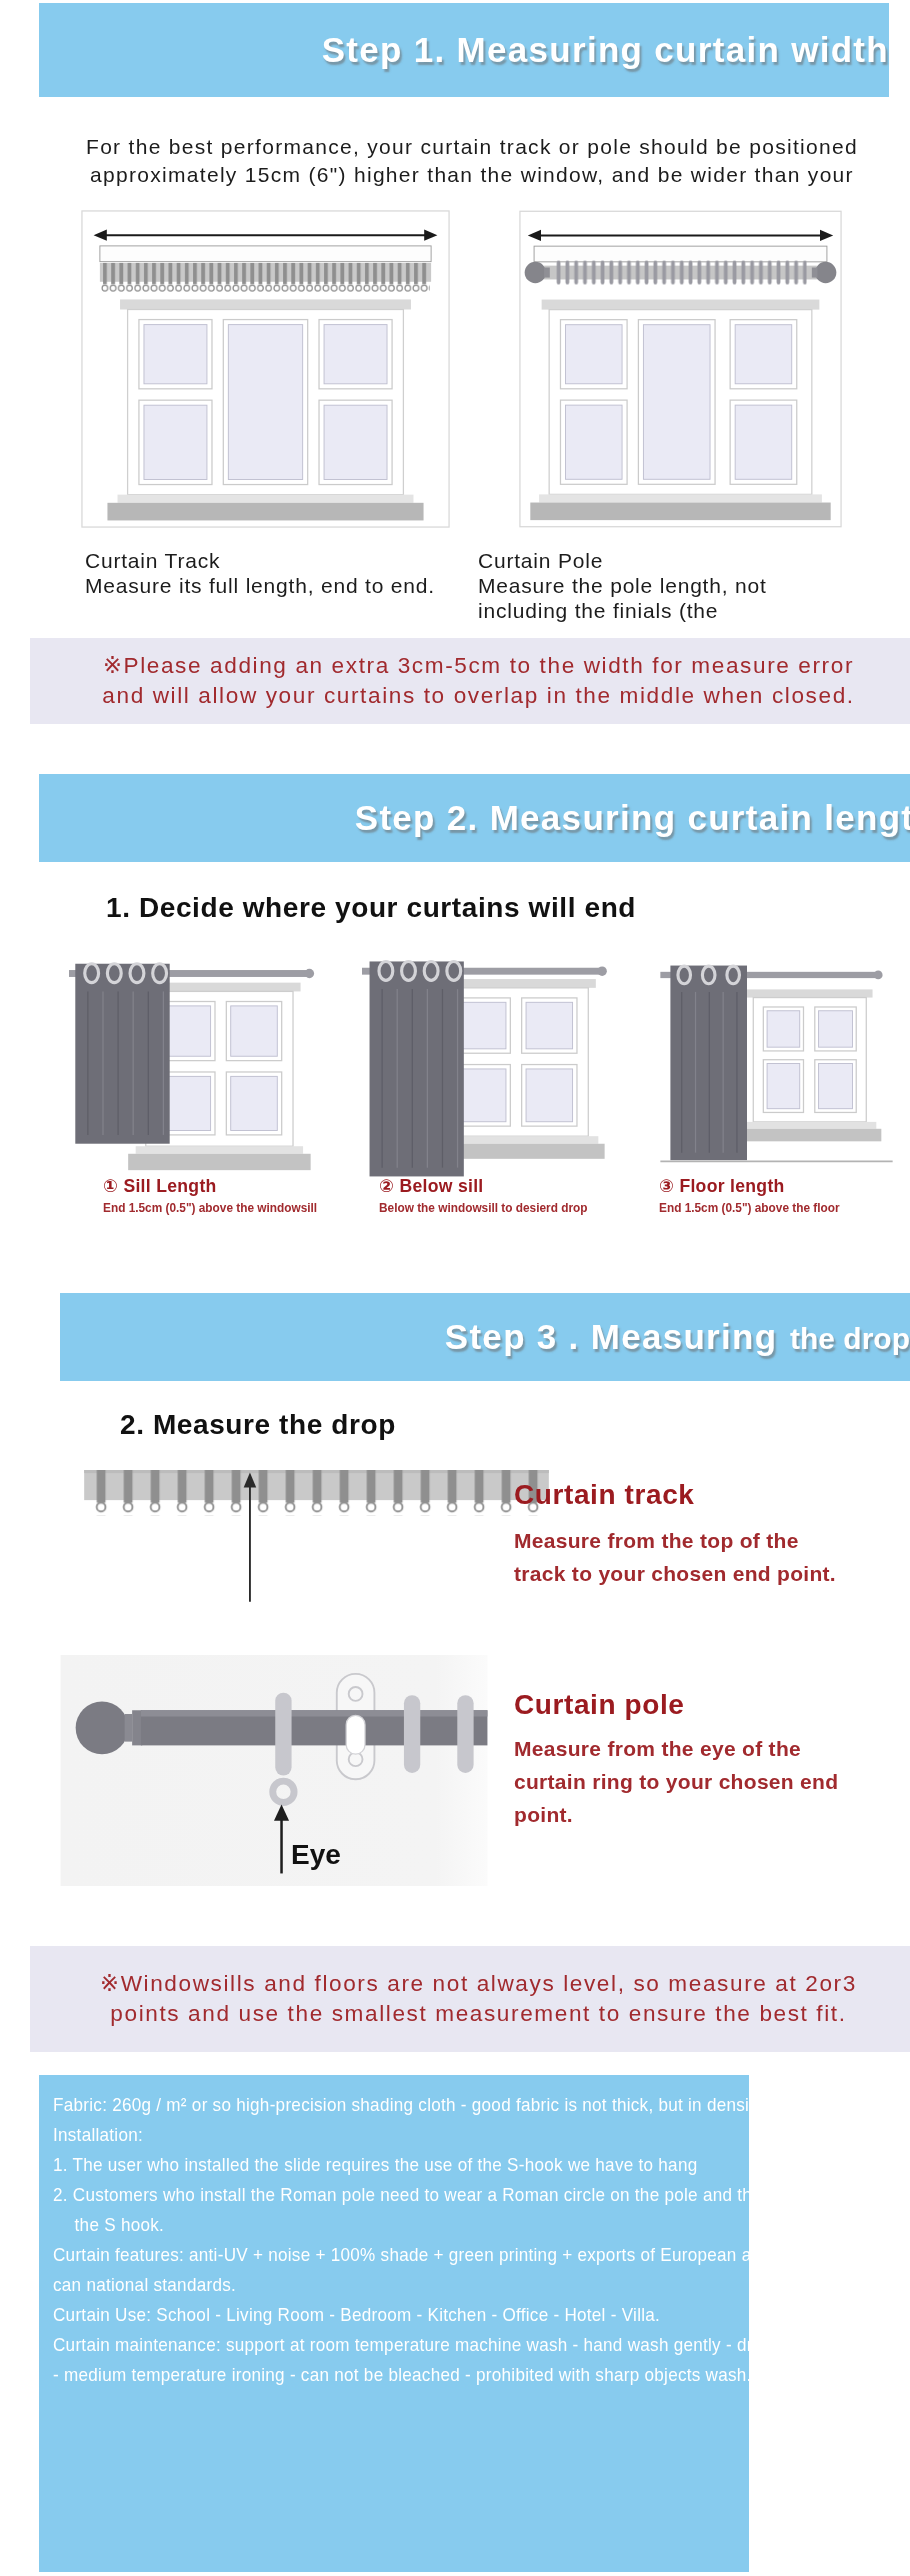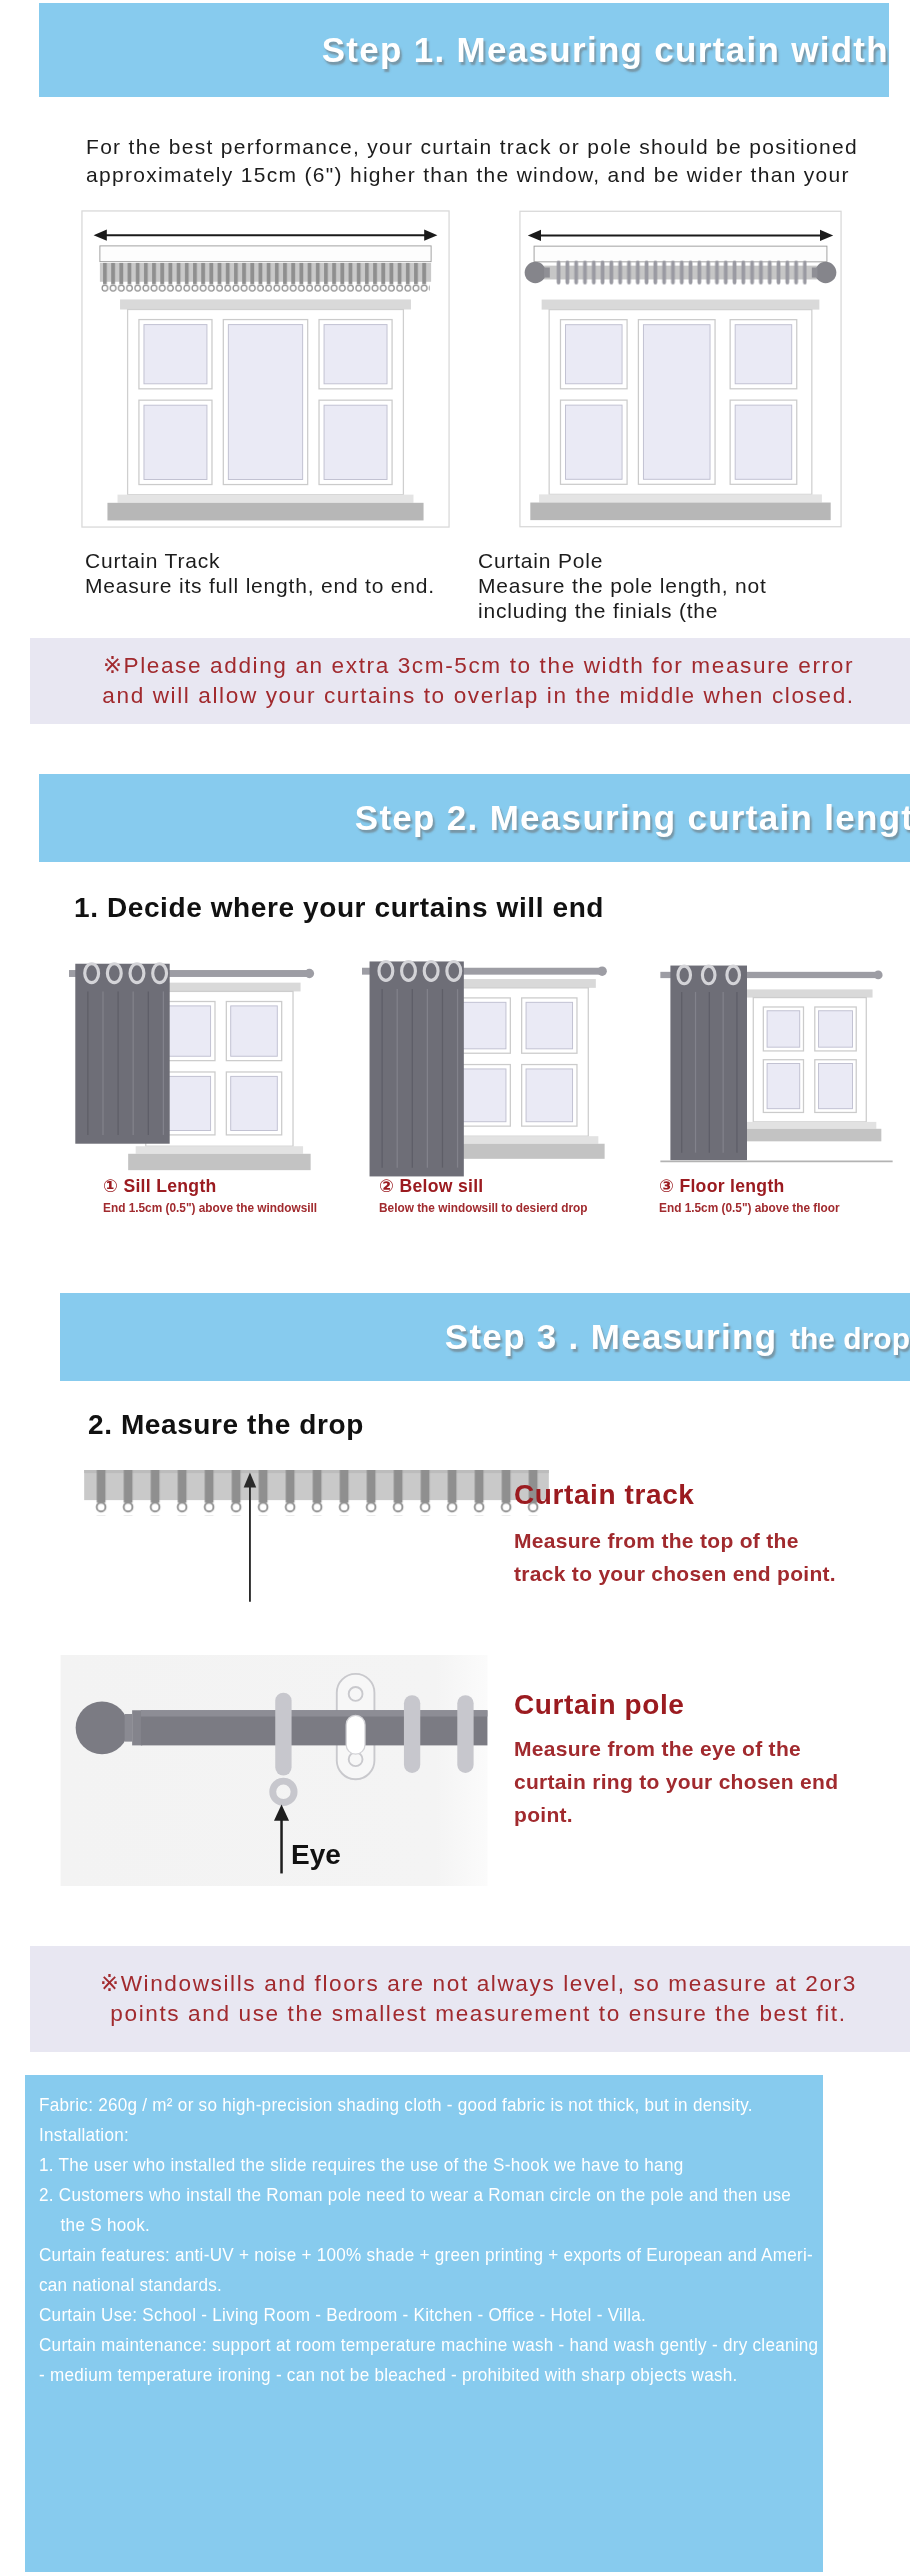--- a/index.html
+++ b/index.html
@@ -6,52 +6,52 @@
   #page{position:relative;width:910px;height:2576px;overflow:hidden;background:#ffffff;
         font-family:"Liberation Sans","DejaVu Sans",sans-serif;color:#1c1c1c;}
 
   .banner{position:absolute;left:39px;width:850px;height:94px;
           background:var(--banner-blue,#87CBEE);display:flex;align-items:center;justify-content:flex-end;}
   .banner-title{font-weight:bold;font-size:35px;color:#ffffff;letter-spacing:1.3px;white-space:nowrap;
                 text-shadow:1.9px 2.5px 1.9px rgba(105,105,105,.55);}
   .banner-title .sub{font-size:30px;letter-spacing:0;margin-left:12.6px;}
 
   .intro{position:absolute;left:86px;top:133px;font-size:21px;line-height:28px;
-         letter-spacing:1.3px;white-space:nowrap;}
+         letter-spacing:1.3px;white-space:nowrap;text-align:center;}
 
   .dbox{position:absolute;top:210px;}
 
   .cap{position:absolute;top:548px;font-size:21px;line-height:25px;letter-spacing:0.8px;white-space:nowrap;}
 
   .note{position:absolute;left:30px;width:897px;background:var(--note-bg,#E8E7F2);
         color:var(--note-red,#A12A2E);display:flex;flex-direction:column;align-items:center;
         justify-content:center;font-size:22.6px;letter-spacing:1.6px;line-height:30px;white-space:nowrap;}
   #note1{top:638px;height:86px;}
   #note2{top:1946px;height:106px;}
 
   .black-heading{position:absolute;font-weight:bold;font-size:28px;color:#111;
-                 letter-spacing:0.6px;white-space:nowrap;}
+                 letter-spacing:0.6px;white-space:nowrap;margin-left:32px;}
   #step2-heading{left:74px;top:892px;}
   #step3-heading{left:88px;top:1409px;}
 
   .panel{position:absolute;}
 
   .opt-label{position:absolute;top:1176px;font-weight:bold;font-size:17.6px;
              color:var(--heading-red,#9B1B20);white-space:nowrap;letter-spacing:0.3px;}
   .opt-desc{position:absolute;top:1201px;font-weight:bold;font-size:12.6px;
             color:var(--note-red,#A12A2E);white-space:nowrap;transform-origin:left top;transform:scaleX(.94);}
 
   .red-title{position:absolute;left:514px;font-weight:bold;font-size:28px;
              color:var(--heading-red,#9B1B20);letter-spacing:0.6px;white-space:nowrap;}
   .red-body{position:absolute;left:514px;font-weight:bold;font-size:21px;
             color:var(--note-red,#A12A2E);line-height:33px;letter-spacing:0.3px;white-space:nowrap;}
 
   .eye-label{position:absolute;left:291px;top:1839px;font-weight:bold;font-size:28px;color:#111;}
 
-  .info{position:absolute;left:25px;top:2075px;width:798px;height:497px;
+  .info{position:absolute;left:39px;top:2075px;width:710px;height:497px;
         background:var(--banner-blue,#87CBEE);color:#ffffff;
         padding:15px 16px 0 14px;box-sizing:border-box;}
   .info-line{font-size:19px;line-height:30px;letter-spacing:0.3px;white-space:nowrap;
              transform-origin:left center;transform:scaleX(.9);}
   .info-line.indent{padding-left:24px;}
 </style>
 </head>
 <body>
 
 <div id="page">

